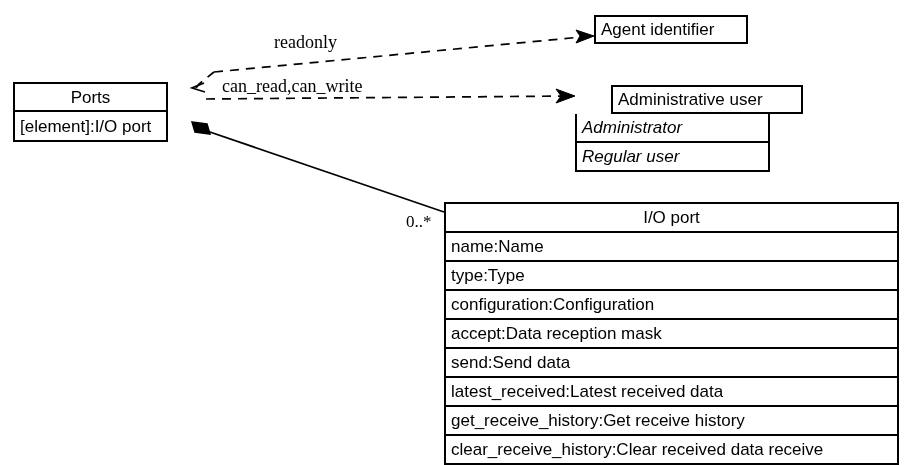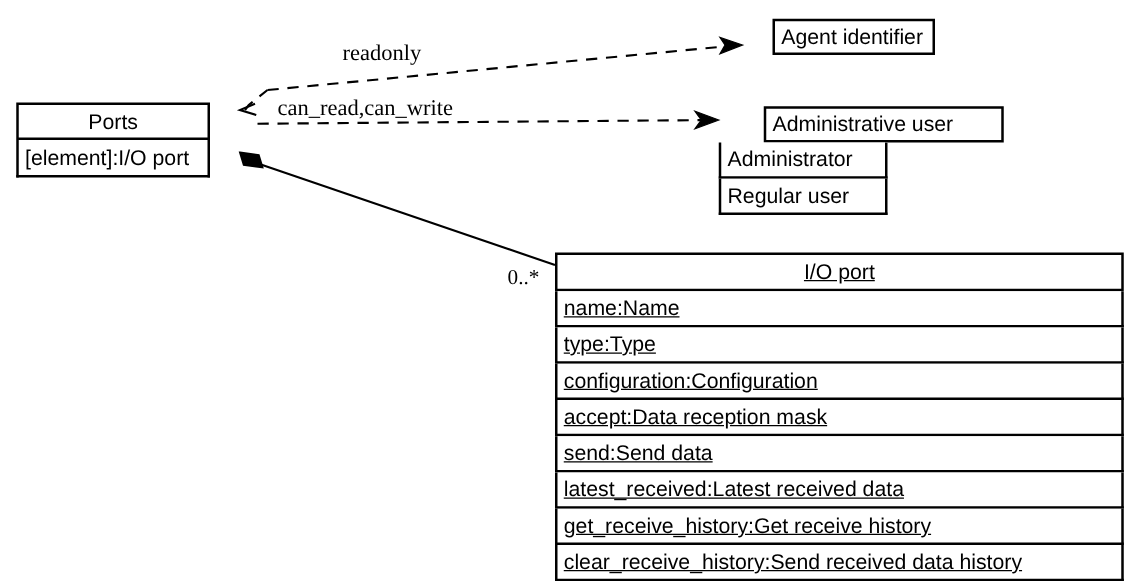--- a/index.html
+++ b/index.html
@@ -49,35 +49,34 @@
     top: 82px;
     width: 155px;
   }
   #ports-box .uml-row { height: 30px; }
   
   #agent-identifier-box {
     left: 594px;
     top: 15px;
     width: 154px;
   }
-  #agent-identifier-box .uml-row { height: 29px; margin-left: 24px; }
+  #agent-identifier-box .uml-row { height: 29px; }
   
   #admin-user-box {
     left: 575px;
     top: 85px;
   }
   #admin-user-box .uml-row { height: 29px; }
   #admin-user-box .row-header { width: 192px; margin-left: 36px; }
-  #admin-user-box .row-body { width: 135px; }
+  #admin-user-box .row-body { width: 195px; font-style: italic; }
   
   #io-port-box {
     left: 444px;
     top: 202px;
     width: 455px;
-    text-decoration: underline;
   }
   #io-port-box .uml-row { height: 29px; }
   #io-port-box .row-header { height: 31px; }
   
   #connector-layer {
     position: absolute;
     left: 0;
     top: 0;
     width: 916px;
     height: 465px;
@@ -121,21 +120,21 @@
 
   <div class="uml-box" id="io-port-box">
     <div class="uml-row row-center row-header">I/O port</div>
     <div class="uml-row row-left">name:Name</div>
     <div class="uml-row row-left">type:Type</div>
     <div class="uml-row row-left">configuration:Configuration</div>
     <div class="uml-row row-left">accept:Data reception mask</div>
     <div class="uml-row row-left">send:Send data</div>
     <div class="uml-row row-left">latest_received:Latest received data</div>
     <div class="uml-row row-left">get_receive_history:Get receive history</div>
-    <div class="uml-row row-left">clear_receive_history:Send received data history</div>
+    <div class="uml-row row-left">clear_receive_history:Clear received data receive</div>
   </div>
 
   <svg id="connector-layer" width="916" height="465" viewBox="0 0 916 465">
 
      Agent identifier --&gt;
     <path d="M 196 88 L 199 84 L 214 72" fill="none" stroke="#000000" stroke-width="1.7" stroke-dasharray="9,7"></path>
     <path d="M 214 72 L 592 36" fill="none" stroke="#000000" stroke-width="1.7" stroke-dasharray="9,7"></path>
     
     <path d="M 204 83 L 192 88 L 205 92" fill="none" stroke="#000000" stroke-width="1.7"></path>
     

